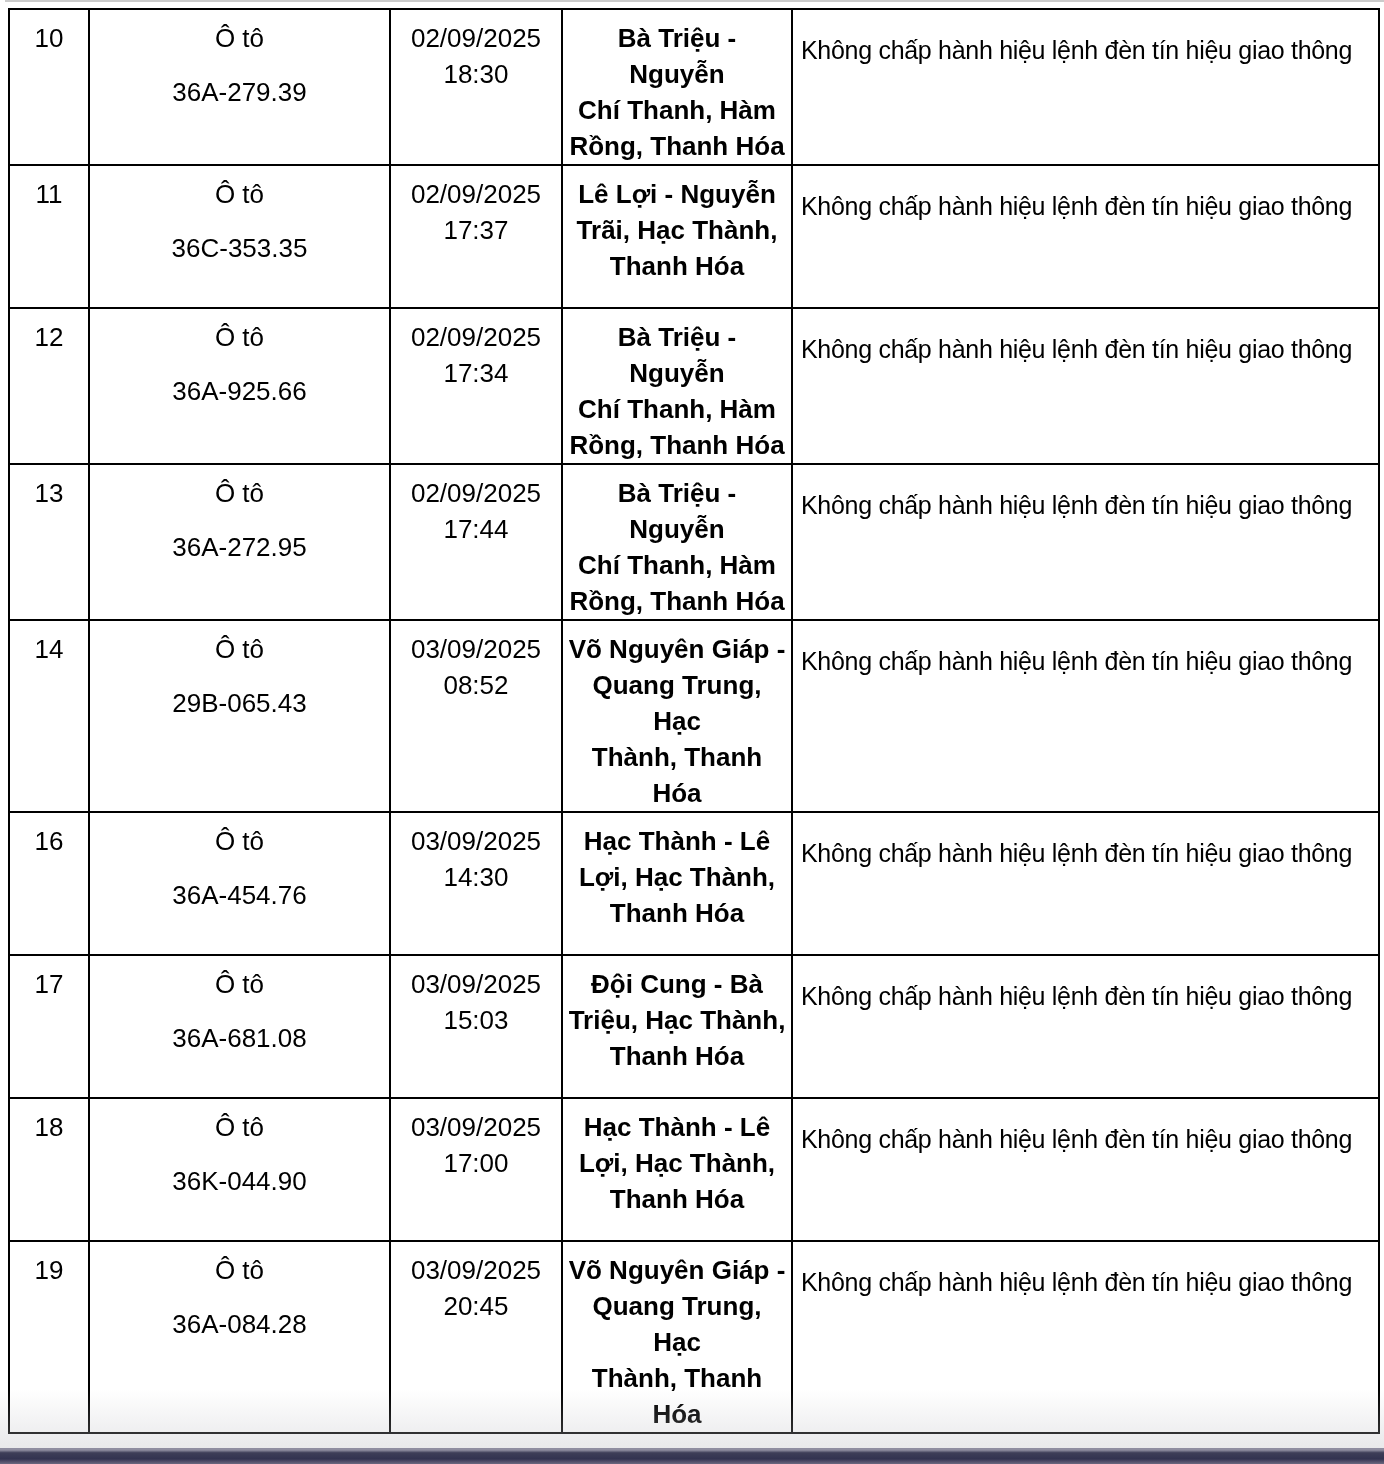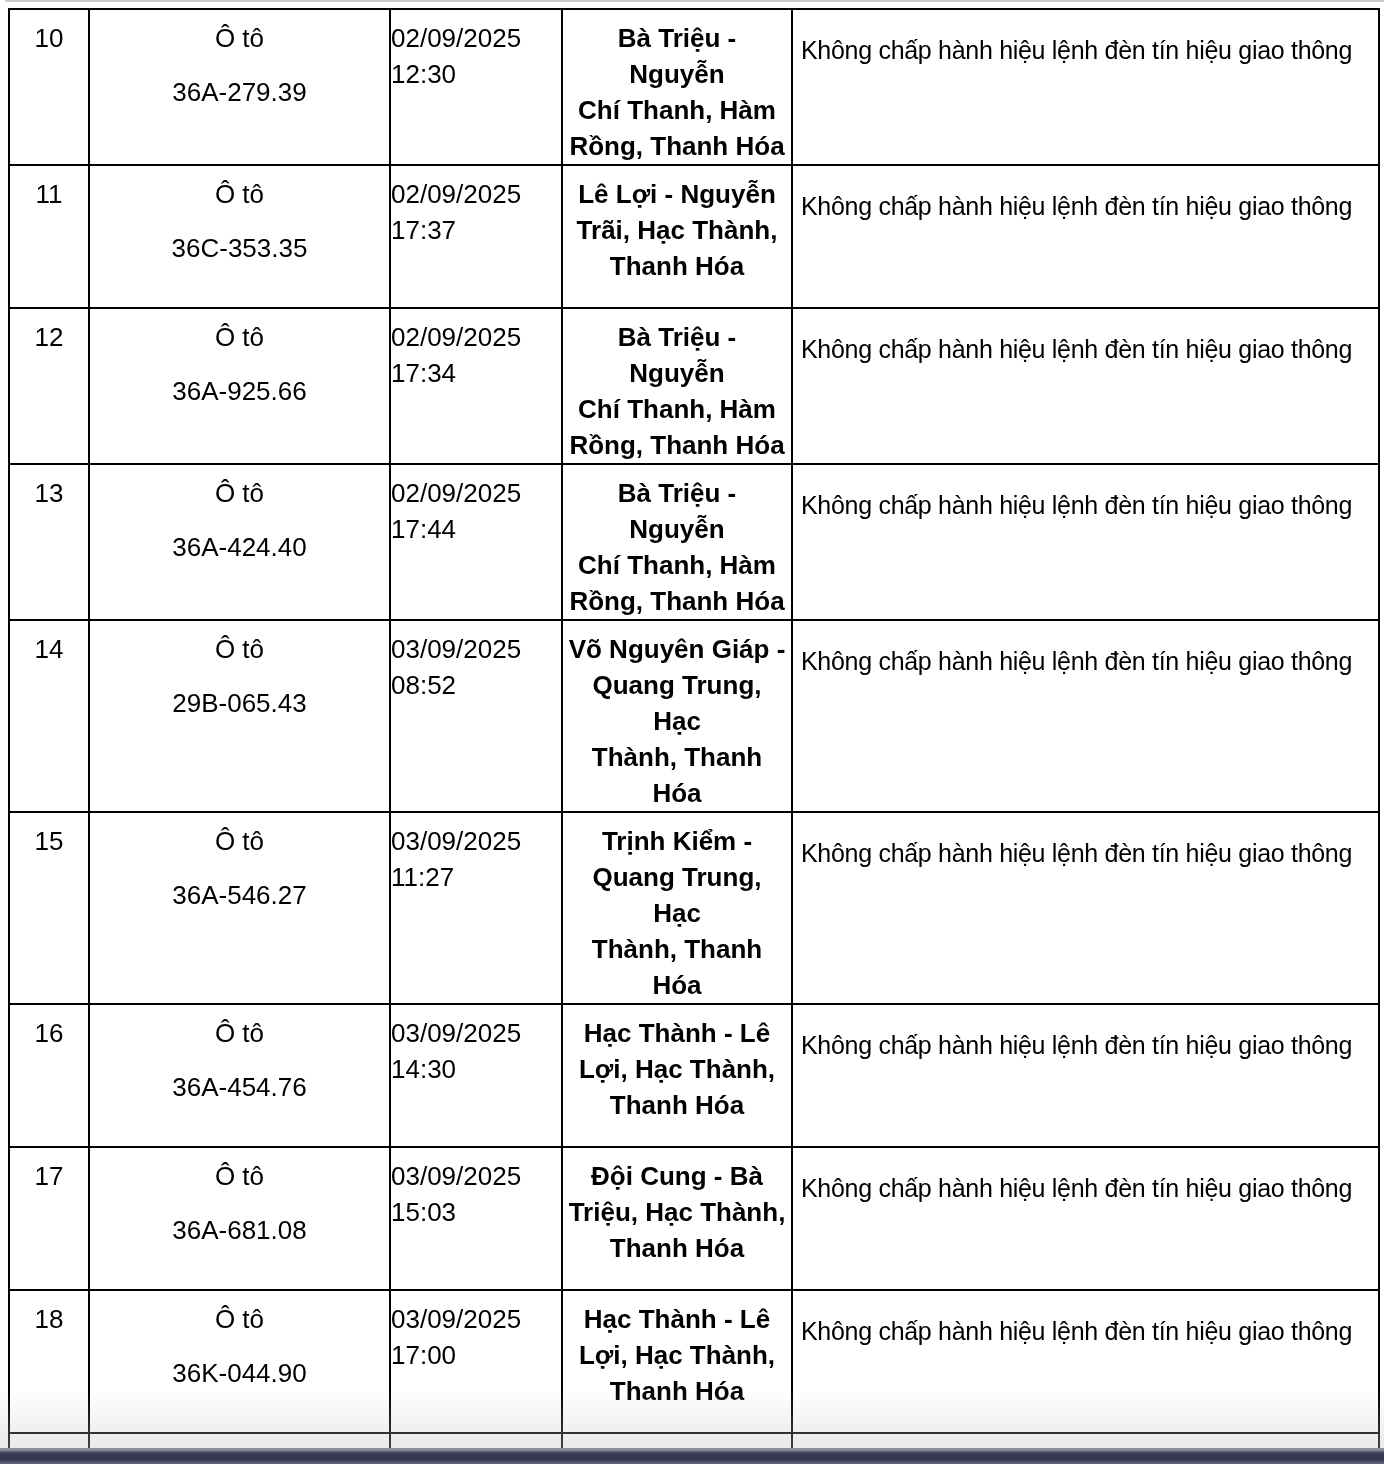--- a/index.html
+++ b/index.html
@@ -37,21 +37,21 @@
   col.c-location { width: 230px; }
   col.c-violation{ width: 587px; }
 
   tr.v-row       { height: 143px; }
   tr.v-row.tall  { height: 144px; }
   tr.v-row.last  { height: 120px; }
 
   td.no-cell       { text-align: center; }
   td.vehicle-cell  { text-align: center; margin-top: 6px; }
   td.vehicle-cell .vtype { margin-bottom: 18px; }
-  td.datetime-cell { text-align: left; }
+  td.datetime-cell { text-align: center; }
   td.location-cell { text-align: center; white-space: pre-line; padding-left: 4px; padding-right: 4px; font-weight: bold; }
   td.violation-cell{ text-align: left; padding-left: 8px; }
   td.violation-cell .vio-text {
     font-size: 25px;
     letter-spacing: -0.3px;
     white-space: nowrap;
     overflow: hidden;
     margin-top: 12px;
   }
 
@@ -87,21 +87,21 @@
     <tbody>
 
       <tr class="v-row">
         <td class="no-cell">10</td>
         <td class="vehicle-cell">
           <p class="vtype">Ô tô</p>
           <p class="plate">36A-279.39</p>
         </td>
         <td class="datetime-cell">
           <div>02/09/2025</div>
-          <div>12:30</div>
+          <div>18:30</div>
         </td>
         <td class="location-cell">Bà Triệu - Nguyễn
 Chí Thanh, Hàm
 Rồng, Thanh Hóa</td>
         <td class="violation-cell">
           <div class="vio-text">Không chấp hành hiệu lệnh đèn tín hiệu giao thông</div>
         </td>
       </tr>
 
       <tr class="v-row">
@@ -137,21 +137,21 @@
 Rồng, Thanh Hóa</td>
         <td class="violation-cell">
           <div class="vio-text">Không chấp hành hiệu lệnh đèn tín hiệu giao thông</div>
         </td>
       </tr>
 
       <tr class="v-row">
         <td class="no-cell">13</td>
         <td class="vehicle-cell">
           <p class="vtype">Ô tô</p>
-          <p class="plate">36A-424.40</p>
+          <p class="plate">36A-272.95</p>
         </td>
         <td class="datetime-cell">
           <div>02/09/2025</div>
           <div>17:44</div>
         </td>
         <td class="location-cell">Bà Triệu - Nguyễn
 Chí Thanh, Hàm
 Rồng, Thanh Hóa</td>
         <td class="violation-cell">
           <div class="vio-text">Không chấp hành hiệu lệnh đèn tín hiệu giao thông</div>
@@ -170,38 +170,20 @@
         </td>
         <td class="location-cell">Võ Nguyên Giáp -
 Quang Trung, Hạc
 Thành, Thanh
 Hóa</td>
         <td class="violation-cell">
           <div class="vio-text">Không chấp hành hiệu lệnh đèn tín hiệu giao thông</div>
         </td>
       </tr>
 
-      <tr class="v-row tall">
-        <td class="no-cell">15</td>
-        <td class="vehicle-cell">
-          <p class="vtype">Ô tô</p>
-          <p class="plate">36A-546.27</p>
-        </td>
-        <td class="datetime-cell">
-          <div>03/09/2025</div>
-          <div>11:27</div>
-        </td>
-        <td class="location-cell">Trịnh Kiểm -
-Quang Trung, Hạc
-Thành, Thanh
-Hóa</td>
-        <td class="violation-cell">
-          <div class="vio-text">Không chấp hành hiệu lệnh đèn tín hiệu giao thông</div>
-        </td>
-      </tr>
 
       <tr class="v-row">
         <td class="no-cell">16</td>
         <td class="vehicle-cell">
           <p class="vtype">Ô tô</p>
           <p class="plate">36A-454.76</p>
         </td>
         <td class="datetime-cell">
           <div>03/09/2025</div>
           <div>14:30</div>

